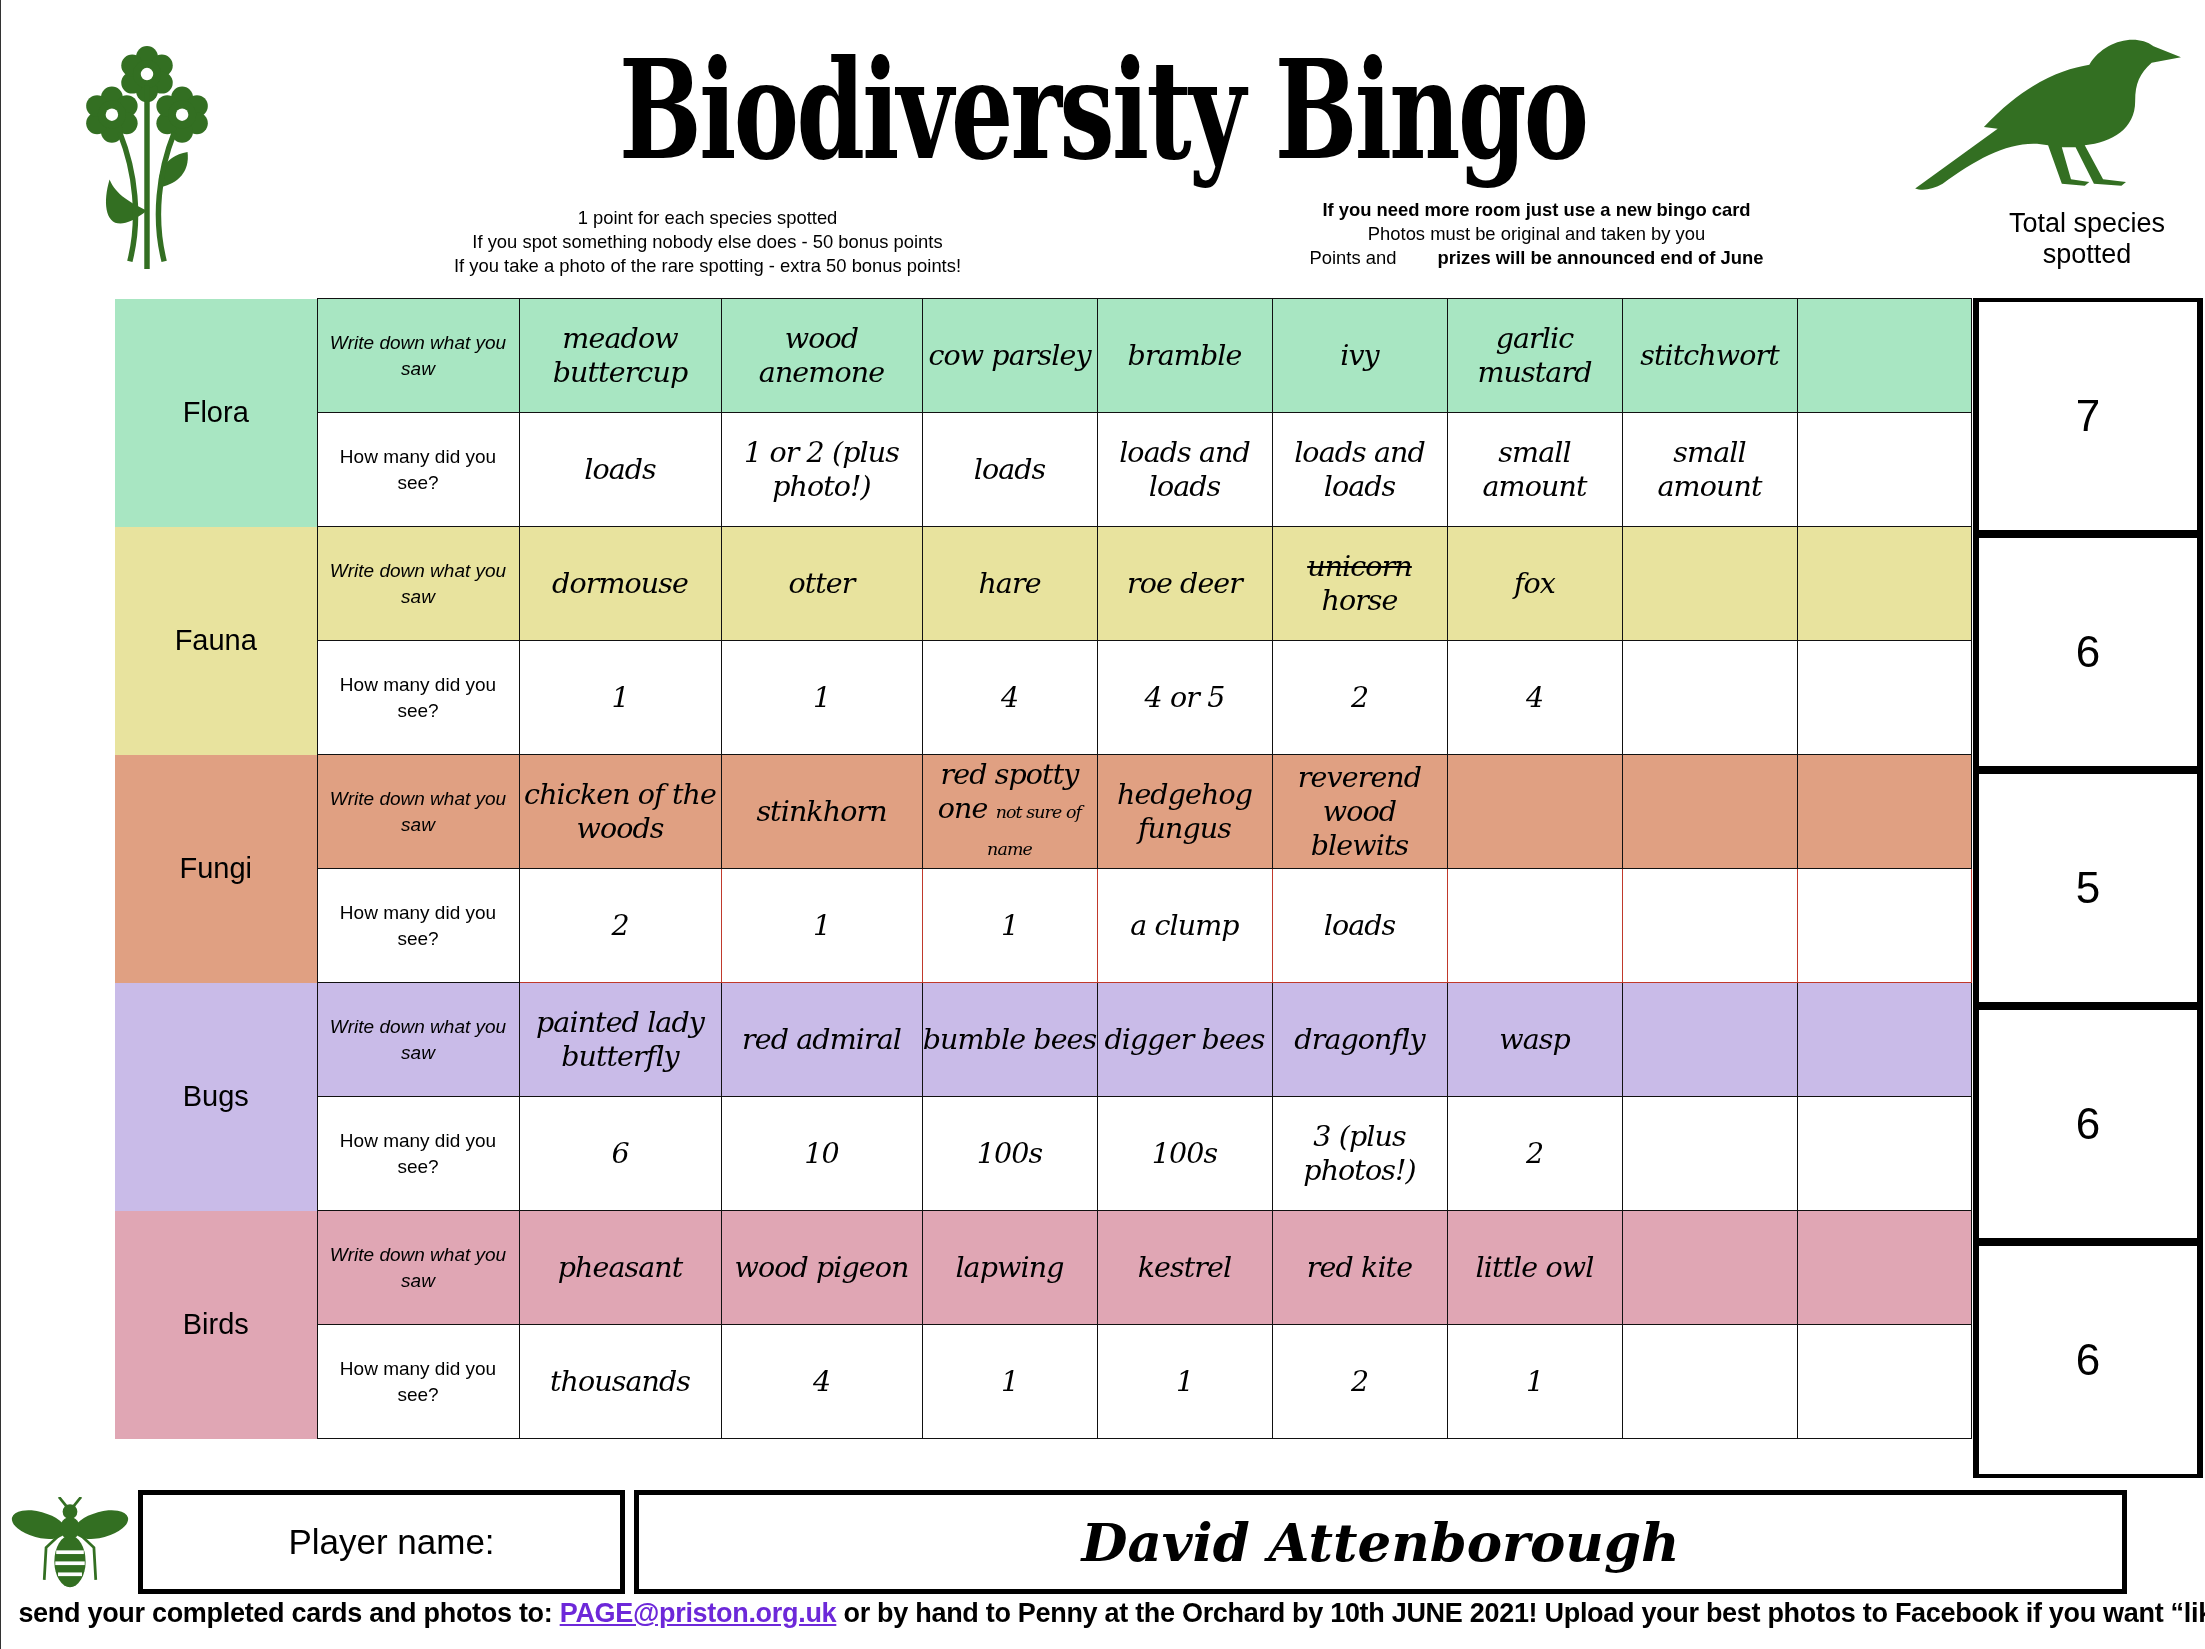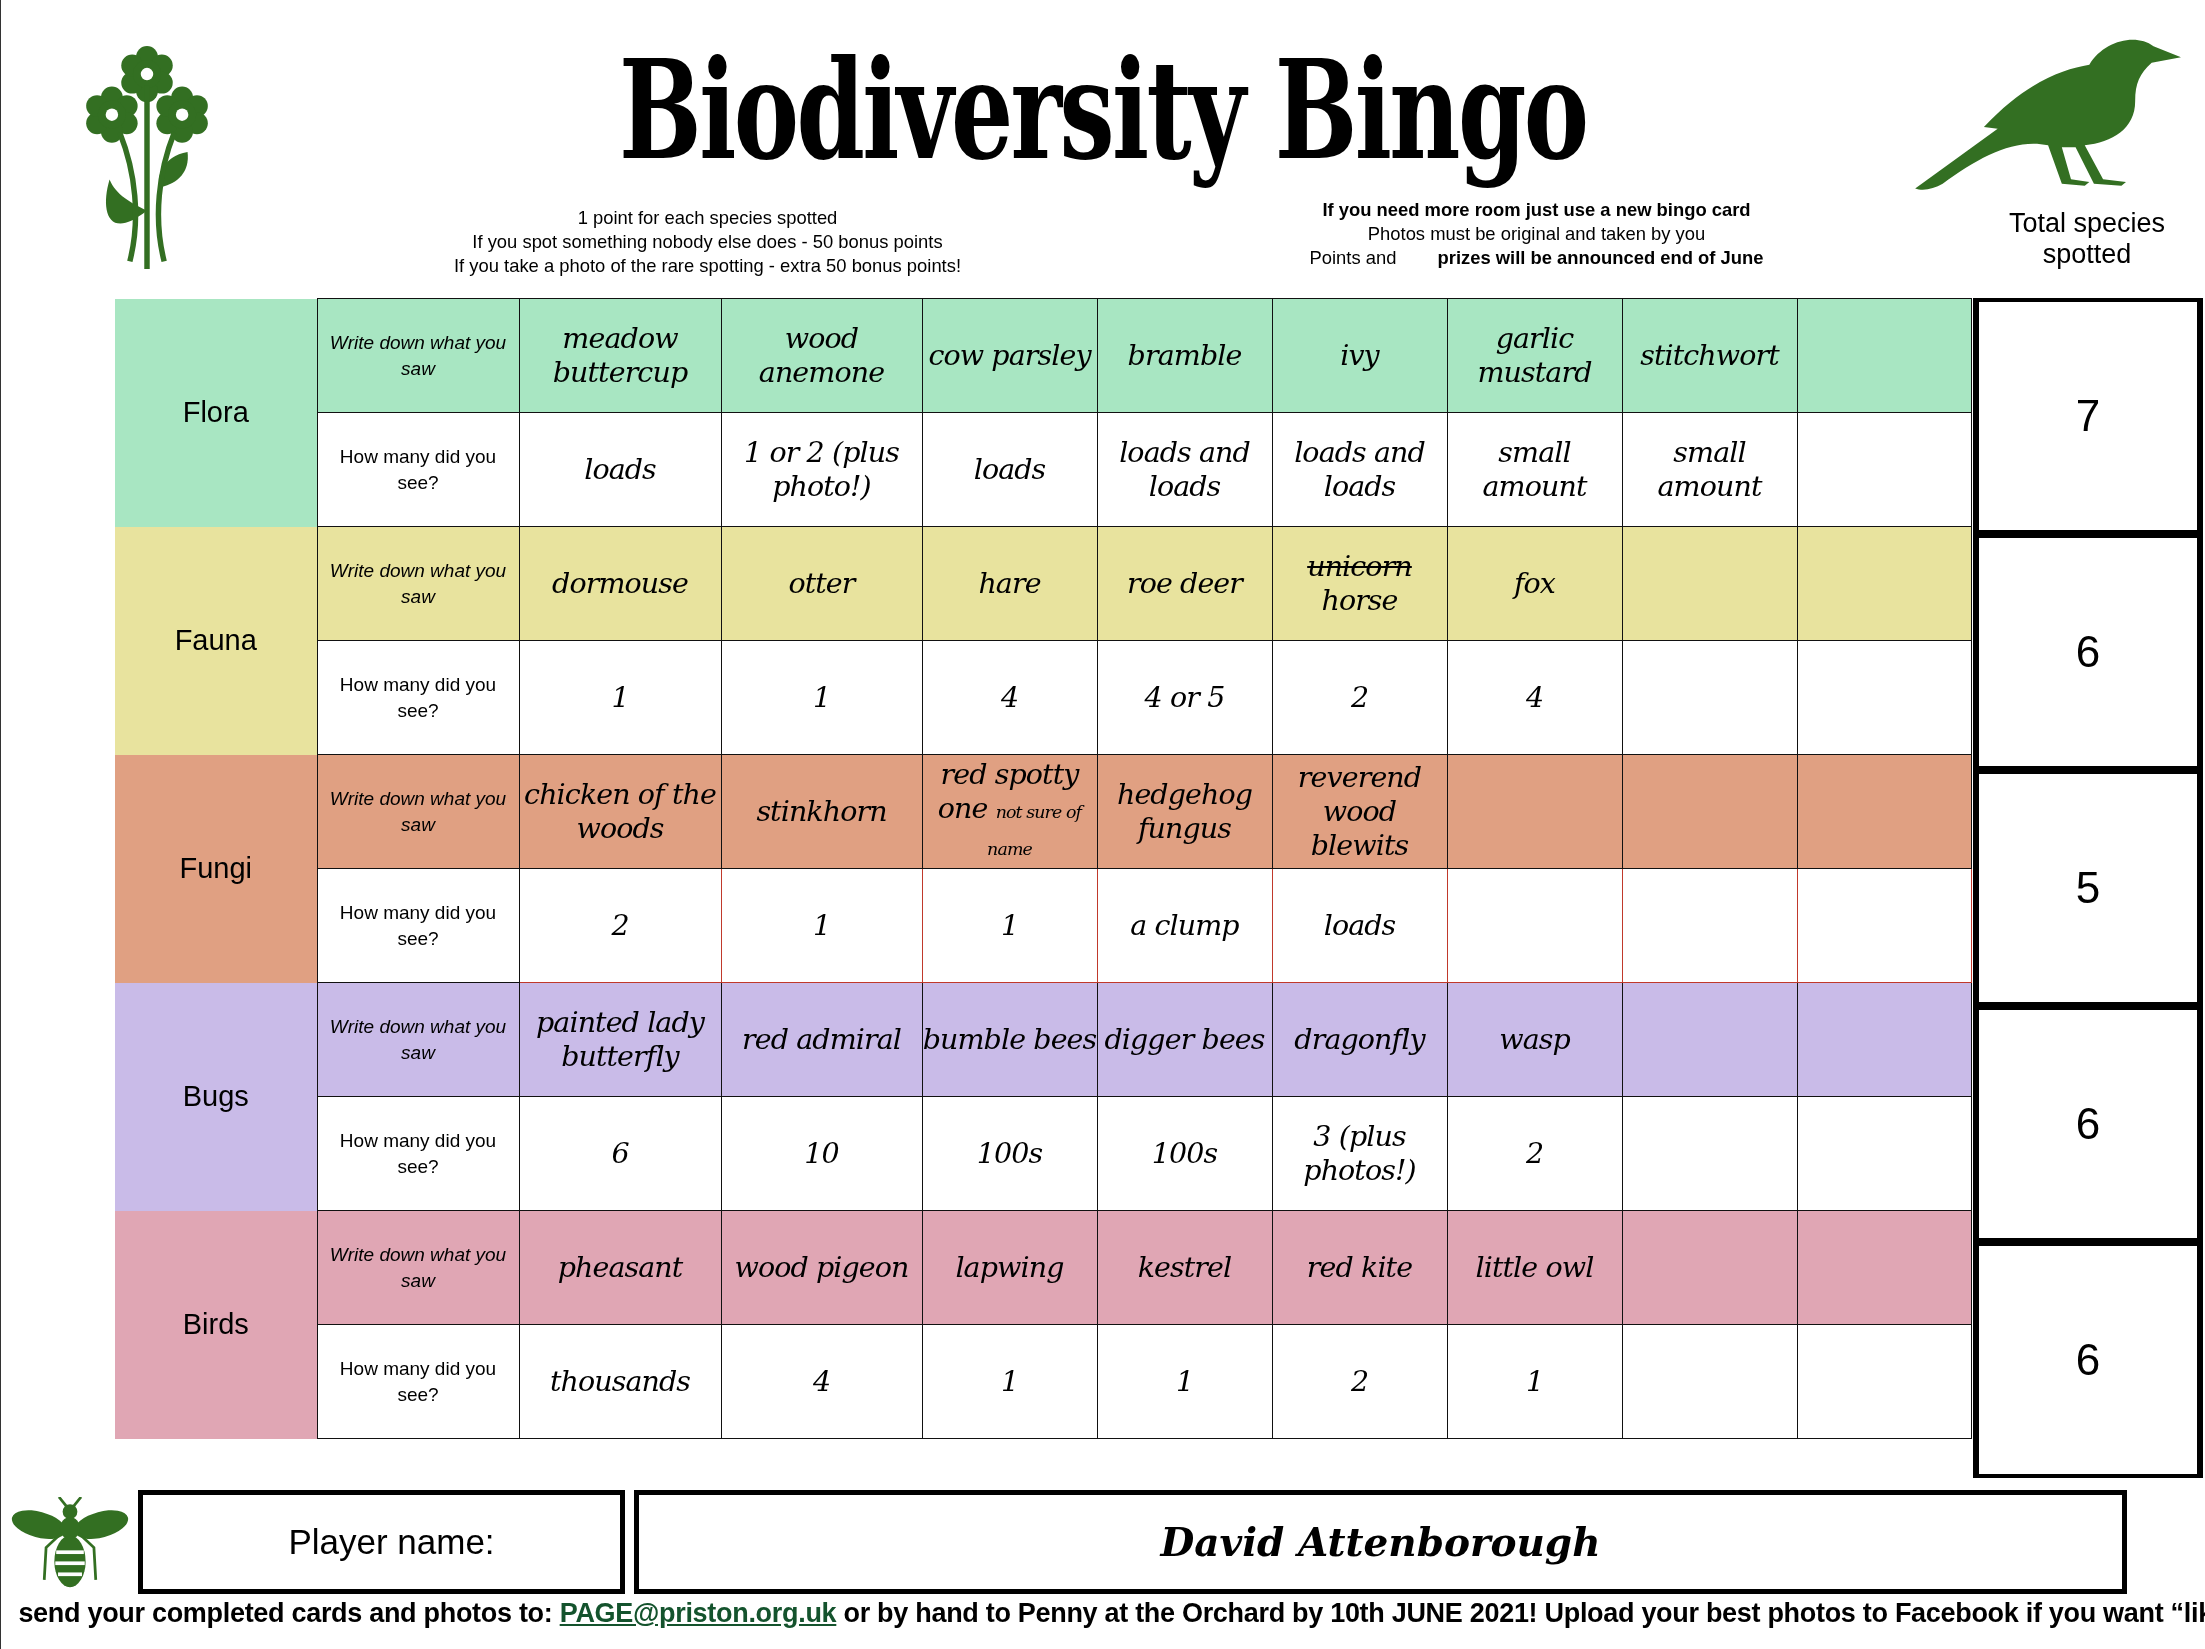--- a/index.html
+++ b/index.html
@@ -15,23 +15,23 @@
   td.cat { border:none !important; font-size:29px; width:202px; }
   td.lbl { width:202px; font-size:19px; line-height:26px; }
   td.lbl.it { font-style:italic; }
   td.hw { font-family:"DejaVu Serif", serif; font-style:italic; font-size:28.5px; line-height:34px; letter-spacing:-0.9px; }
   .strike { text-decoration:line-through; }
   .small { font-size:17.4px; }
   .fungi-count td.hw { border-color:#c0392b; }
   .totals { position:absolute; left:1973px; top:298px; width:230px; }
   .total-box { box-sizing:border-box; height:236px; border:6.4px solid #000; border-top-width:4.6px; border-bottom-width:4.6px; display:flex; align-items:center; justify-content:center; font-size:44px; background:#fff; }
   .player-label { left:138px; top:1490px; width:487px; height:104px; box-sizing:border-box; border:5.5px solid #000; display:flex; align-items:center; justify-content:center; font-size:35px;padding-left:20px; }
-  .player-name { left:634px; top:1490px; width:1493px; height:104px; box-sizing:border-box; border:5.5px solid #000; display:flex; align-items:center; justify-content:center; font-family:"DejaVu Serif", serif; font-style:italic; font-weight:bold; font-size:39px; }
+  .player-name { left:634px; top:1490px; width:1493px; height:104px; box-sizing:border-box; border:5.5px solid #000; display:flex; align-items:center; justify-content:center; font-family:"DejaVu Serif", serif; font-style:italic; font-weight:bold; font-size:53px; }
   .footer { left:18.4px; top:1598px; width:2186px; font-size:27px; font-weight:bold; white-space:nowrap; letter-spacing:-0.3px; }
-  .footer a { color:#14532d; text-decoration:underline; }
+  .footer a { color:#6d28d9; text-decoration:underline; }
 </style>
 </head>
 <body>
 
 <div class="page-border"></div>
 
 <svg class="abs" style="left:69px;top:23px" width="156" height="266" viewBox="0 0 200 300">
   <g fill="#336f22">
     <g transform="translate(100,45)">
       <circle r="14" cx="0" cy="-22"></circle>

